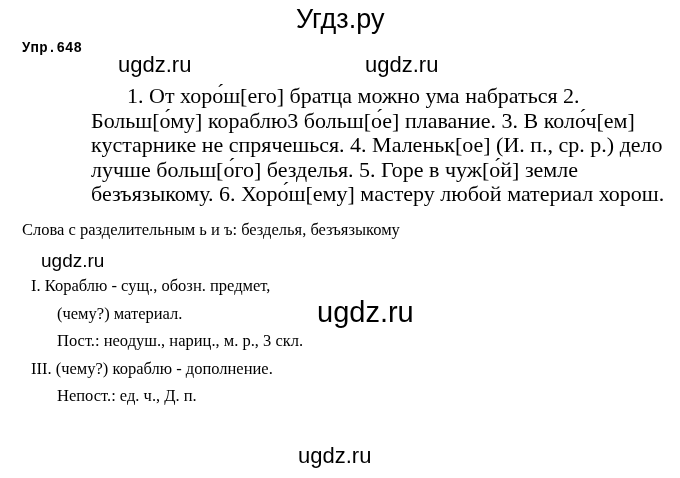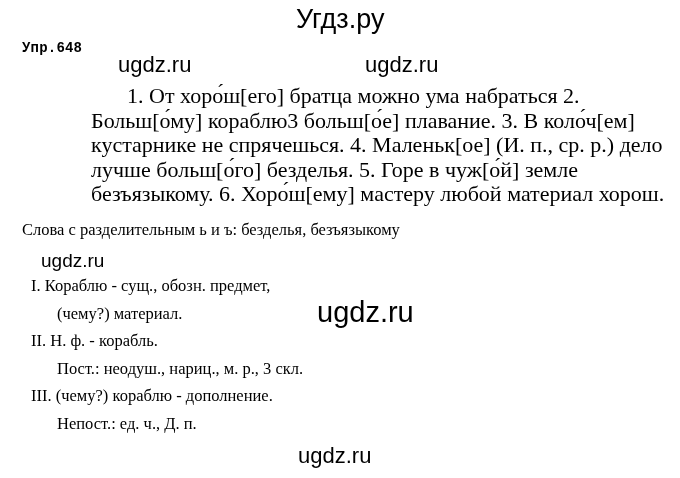--- a/index.html
+++ b/index.html
@@ -118,19 +118,18 @@
 
   <div class="exno">Упр.648</div>
 
   <div class="body-text"><span class="first"></span><span>1. От хоро́ш[его] братца можно ума набраться 2. Больш[о́му] кораблю3 больш[о́е] плавание. 3. В коло́ч[ем] кустарнике не спрячешься. 4. Маленьк[ое] (И. п., ср. р.) дело лучше больш[о́го] безделья. 5. Горе в чуж[о́й] земле безъязыкому. 6. Хоро́ш[ему] мастеру любой материал хорош.</span></div>
 
   <div class="slova">Слова с разделительным ь и ъ: безделья, безъязыкому</div>
 
   <div class="analysis">
     <div class="ln ind1">I. Кораблю - сущ., обозн. предмет,</div>
     <div class="ln ind2">(чему?) материал.</div>
-    <div class="ln ind1">II. Н. ф. - корабль.</div>
     <div class="ln ind2">Пост.: неодуш., нариц., м. р., 3 скл.</div>
     <div class="ln ind3">III. (чему?) кораблю - дополнение.</div>
     <div class="ln ind2">Непост.: ед. ч., Д. п.</div>
   </div>
 
 </div>
 
 </body></html>

